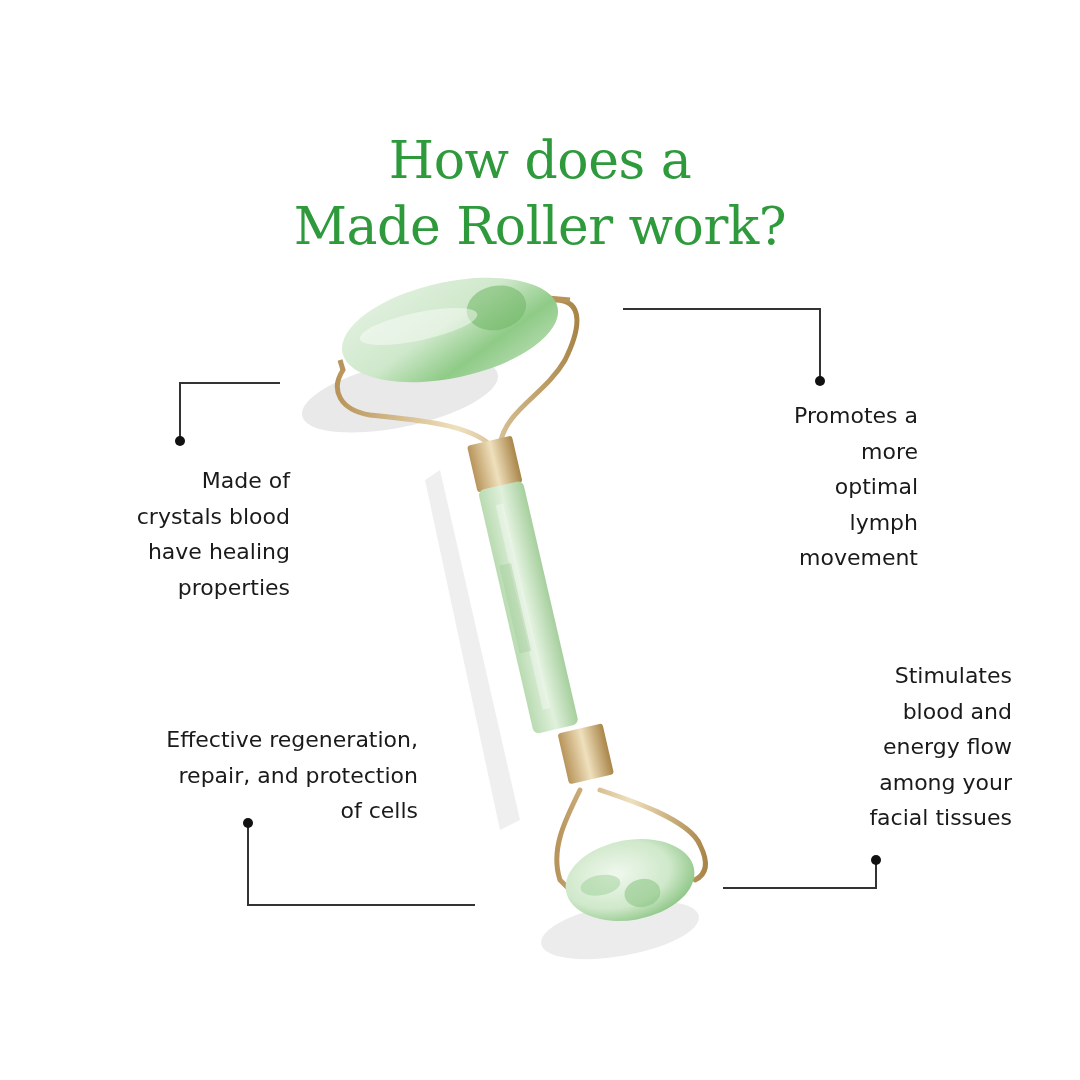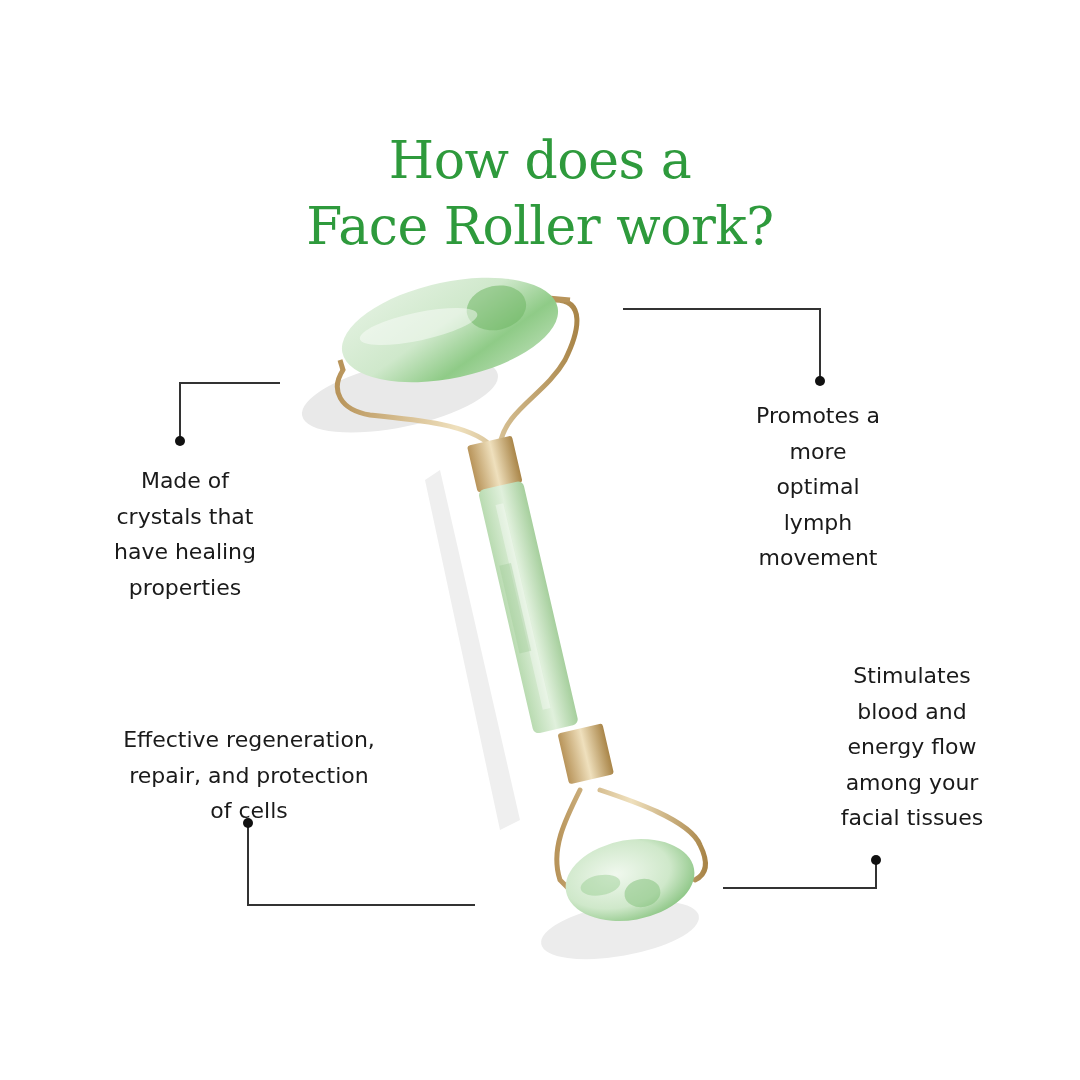--- a/index.html
+++ b/index.html
@@ -2,31 +2,31 @@
 <html><head>
 <meta charset="utf-8">
 <style>
   html, body { margin: 0; padding: 0; background: #ffffff; }
   body { width: 1080px; height: 1080px; position: relative; overflow: hidden;
          font-family: "DejaVu Sans", sans-serif; color: #1a1a1a; }
   .title { position: absolute; left: 0; top: 92px; width: 1080px; text-align: center;
            font-family: "DejaVu Serif", "Liberation Serif", serif; font-size: 52px;
            line-height: 66px; color: #2e9a3c; font-weight: normal; letter-spacing: -0.5px; }
   .title span { display: block; }
-  .label { position: absolute; text-align: center; font-size: 22px; line-height: 35.5px;
+  .label { position: absolute; text-align: right; font-size: 22px; line-height: 35.5px;
            color: #1a1a1a; white-space: pre-line; }
   .callout-svg { position: absolute; left: 0; top: 0; width: 1080px; height: 1080px; pointer-events: none; }
   .product-svg { position: absolute; left: 0; top: 0; width: 1080px; height: 1080px; }
 </style>
 </head>
 <body>
 
 <h1 class="title">
   <span>How does a</span>
-  <span>Face Roller work?</span>
+  <span>Made Roller work?</span>
 </h1>
 
 <svg class="product-svg" viewBox="0 0 1080 1080">
   <defs>
     <linearGradient id="jadeBig" x1="0" y1="0" x2="1" y2="1">
       <stop offset="0" stop-color="#e6f3e4"></stop>
       <stop offset="0.45" stop-color="#cfe8cb"></stop>
       <stop offset="0.7" stop-color="#8fcb87"></stop>
       <stop offset="1" stop-color="#c4e2bf"></stop>
     </linearGradient>
@@ -99,21 +99,21 @@
   </g>
   <g fill="#111111">
     <circle cx="180" cy="441" r="5"></circle>
     <circle cx="820" cy="381" r="5"></circle>
     <circle cx="248" cy="823" r="5"></circle>
     <circle cx="876" cy="860" r="5"></circle>
   </g>
 </svg>
 
 <div class="label" style="left:80px; top:463px; width:210px;">Made of
-crystals that
+crystals blood
 have healing
 properties</div>
 
 <div class="label" style="left:718px; top:398px; width:200px;">Promotes a
 more
 optimal
 lymph
 movement</div>
 
 <div class="label" style="left:80px; top:694px; width:338px;margin-top:28px;">Effective regeneration,

